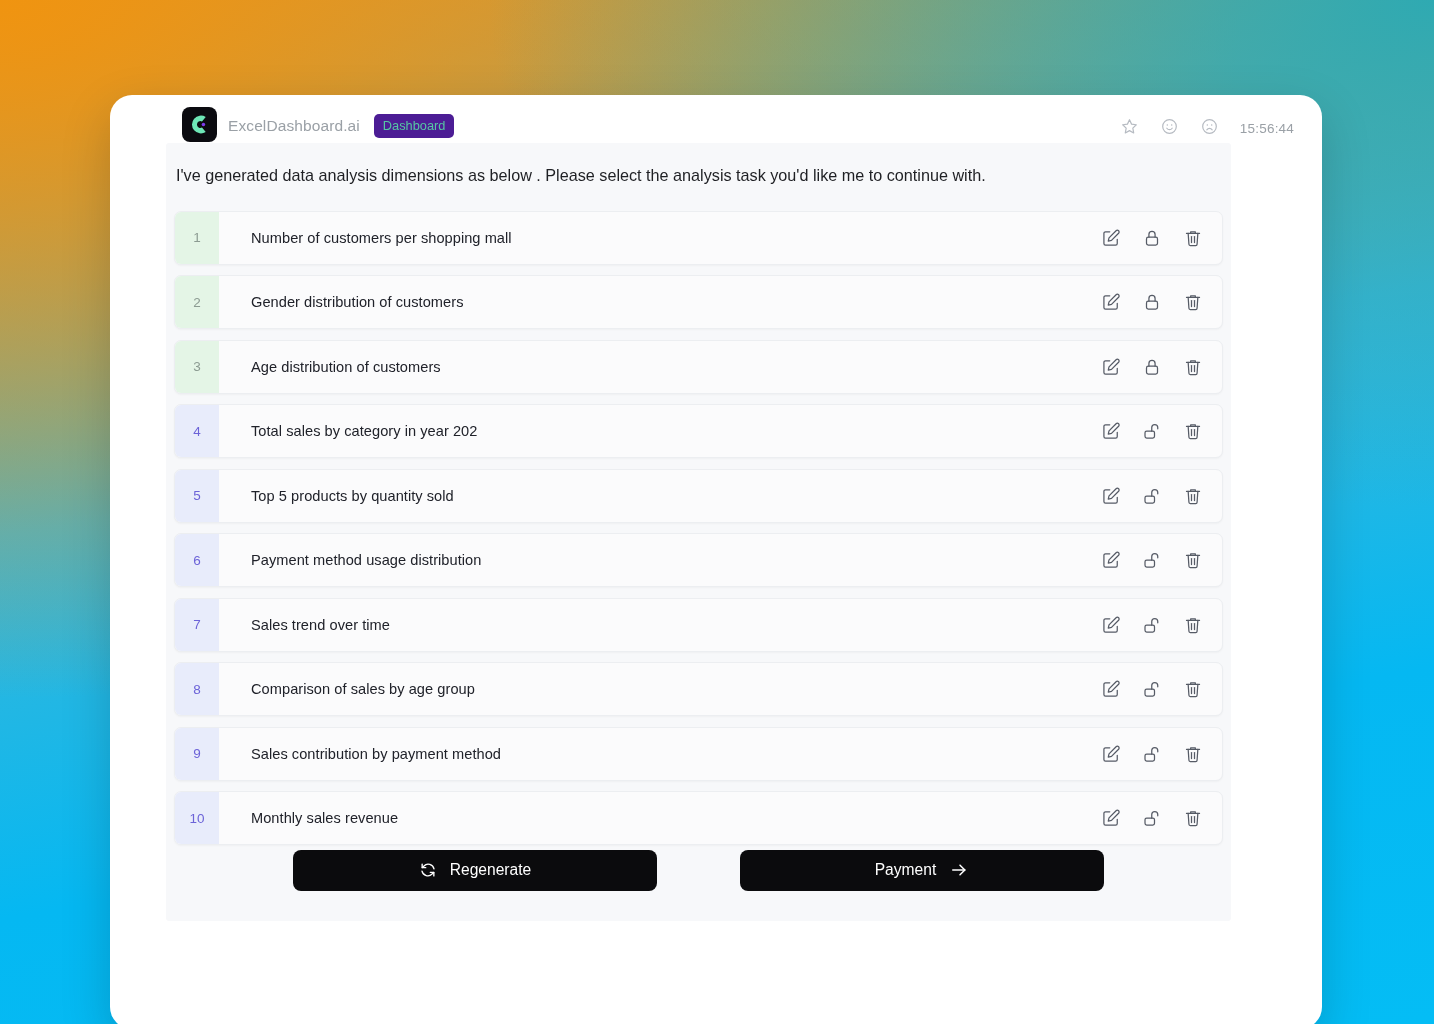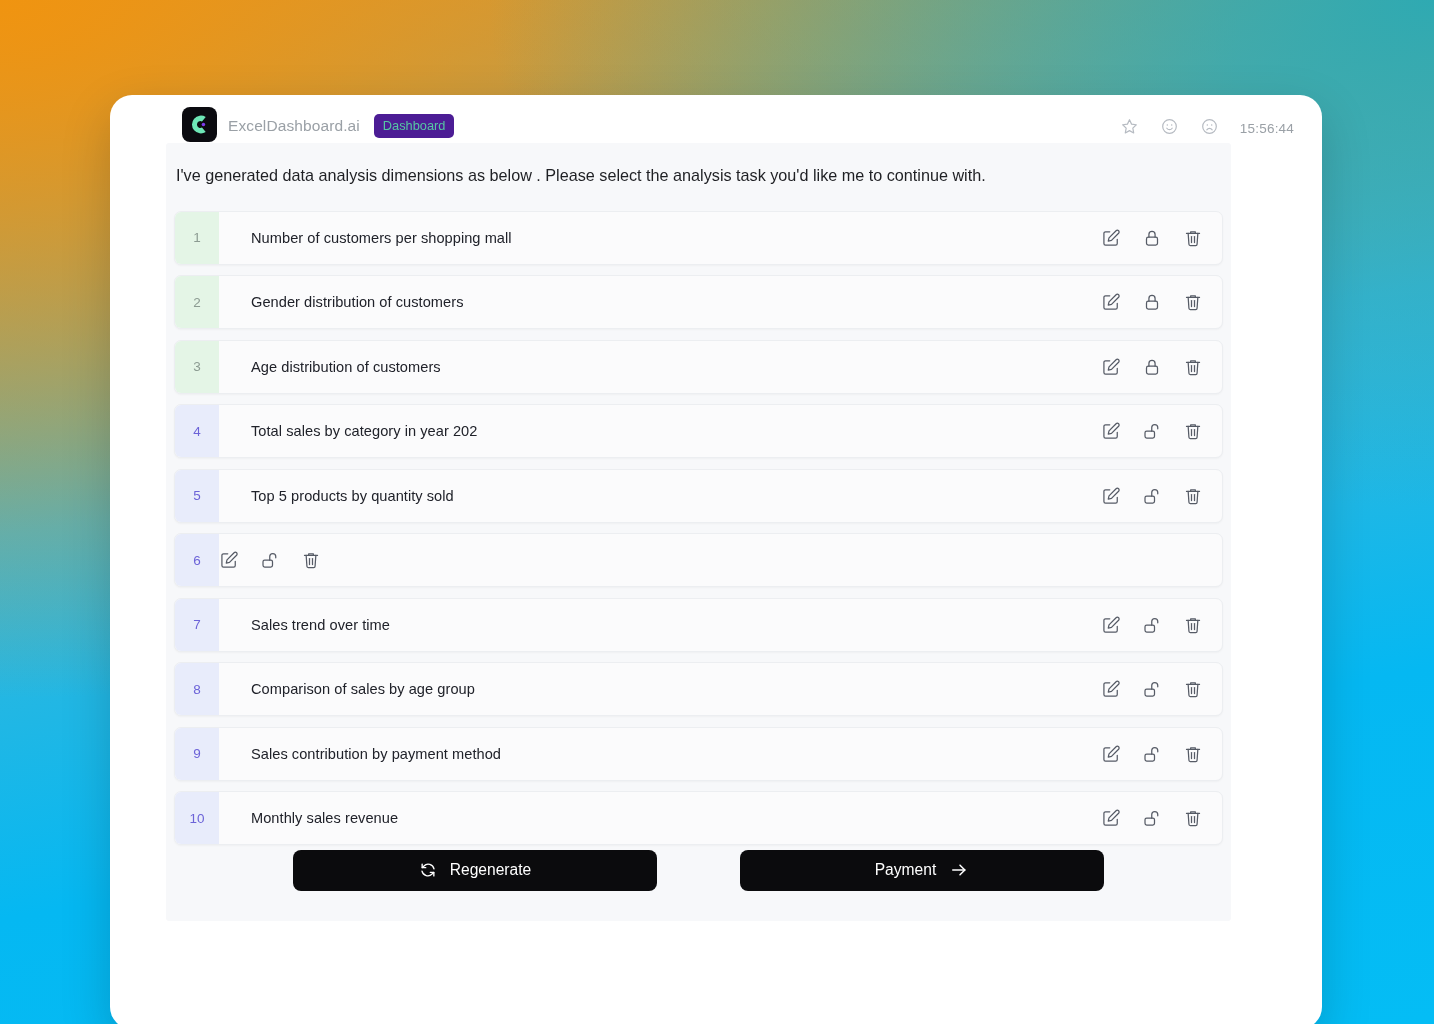--- a/index.html
+++ b/index.html
@@ -296,20 +296,21 @@
                 <path d="M9.2 6.5V4.6h5.6v1.9"></path>
                 <path d="M6.2 6.5l.9 13a1.6 1.6 0 0 0 1.6 1.5h6.6a1.6 1.6 0 0 0 1.6-1.5l.9-13"></path>
                 <line x1="10.2" y1="10.2" x2="10.2" y2="17.4"></line>
                 <line x1="13.8" y1="10.2" x2="13.8" y2="17.4"></line>
               </svg>
             </span>
           </div>
         </div>
         <div class="row indigo">
           <div class="num">6</div>
+          <div class="row-label">Payment method usage distribution</div>
           <div class="row-actions">
             <span>
               <svg width="20" height="20" viewBox="0 0 24 24" fill="none" stroke="#565b66" stroke-width="1.5" stroke-linecap="round" stroke-linejoin="round">
                 <path d="M10.5 4.5H5.4A1.9 1.9 0 0 0 3.5 6.4v12.2A1.9 1.9 0 0 0 5.4 20.5h12.2a1.9 1.9 0 0 0 1.9-1.9v-5.1"></path>
                 <path d="M18.1 3.3a2.1 2.1 0 0 1 3 3L12.6 14.8l-3.9.9.9-3.9z"></path>
               </svg>
             </span>
             <span>
               <svg width="20" height="20" viewBox="0 0 24 24" fill="none" stroke="#565b66" stroke-width="1.5" stroke-linecap="round" stroke-linejoin="round">
                 <rect x="3.6" y="12.2" width="11.4" height="8.2" rx="2"></rect>

